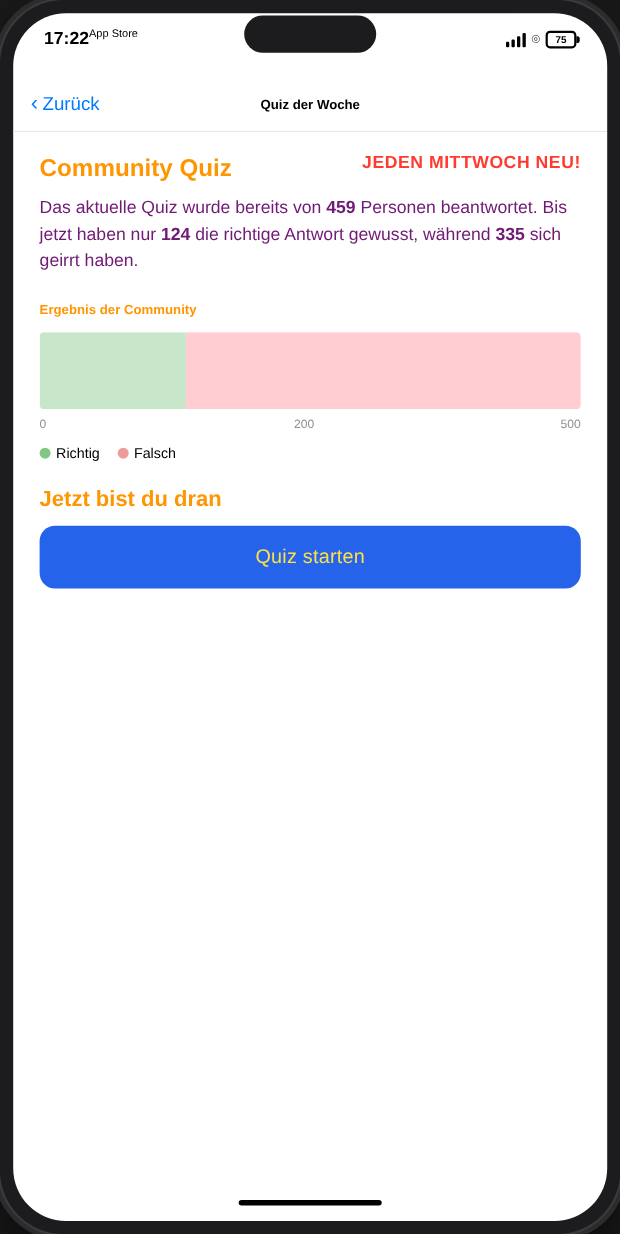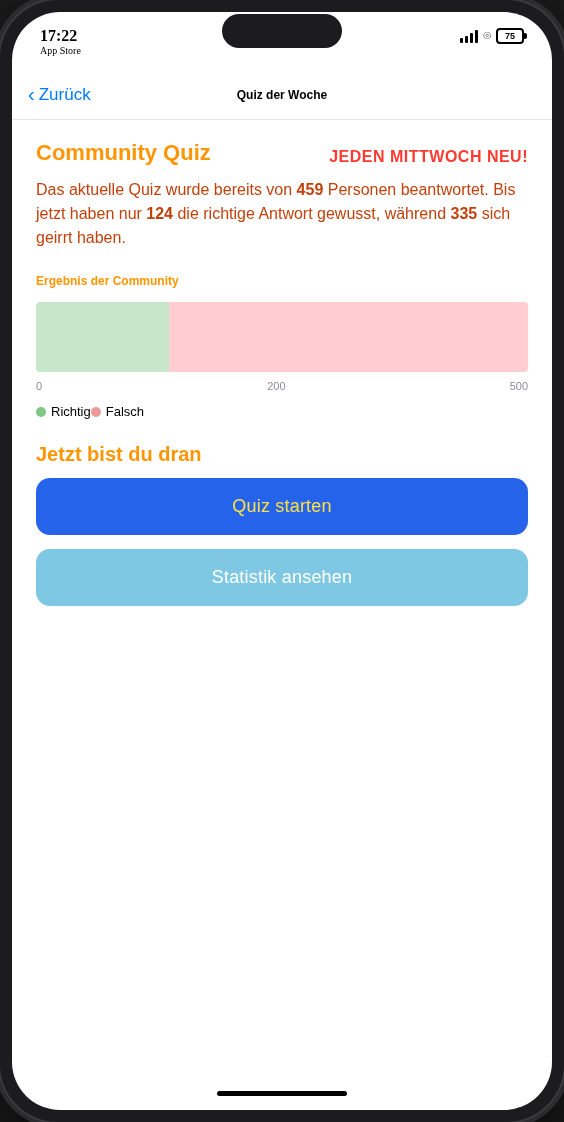--- a/index.html
+++ b/index.html
@@ -92,22 +92,21 @@
       line-height: 1.2;
     }
 
     .status-subtitle {
       font-size: 10px;
       color: #000;
     }
 
     .status-left {
       display: flex;
-      flex-direction: column;
-      font-family: Liberation Serif, serif;
+      flex-direction: row;
     }
 
     .status-right {
       display: flex;
       align-items: center;
       gap: 5px;
       padding-top: 2px;
     }
 
     .signal-bars {
@@ -189,41 +188,41 @@
     .content {
       flex: 1;
       overflow-y: auto;
       padding: 20px 24px;
       scrollbar-width: none;
     }
     .content::-webkit-scrollbar { display: none; }
 
     .section-header {
       display: flex;
-      align-items: flex-end;
+      align-items: flex-start;
       justify-content: space-between;
       margin-bottom: 12px;
     }
 
     .community-title {
       font-size: 22px;
       font-weight: 700;
       color: #ff9500;
     }
 
     .badge-new {
       font-size: 16px;
       font-weight: 800;
       color: #ff3b30;
       letter-spacing: 0.5px;
     }
 
     .description-text {
       font-size: 16px;
-      color: #c2410c;
+      color: #701a75;
       line-height: 1.5;
       margin-bottom: 24px;
     }
 
     .description-text strong {
       font-weight: 700;
     }
 
     .section-title {
       font-size: 12px;
@@ -263,20 +262,21 @@
     }
 
     .axis-label {
       font-size: 11px;
       color: #8e8e93;
       position: absolute;
     }
 
     .chart-legend {
       display: flex;
+      gap: 16px;
       margin-bottom: 24px;
     }
 
     .legend-item {
       display: flex;
       align-items: center;
       gap: 5px;
       font-size: 13px;
       color: #000;
     }
@@ -426,21 +426,20 @@
             <div class="legend-dot legend-dot-incorrect"></div>
             <span>Falsch</span>
           </div>
         </div>
       </div>
 
       <div class="challenge-title">Jetzt bist du dran</div>
 
       <div class="buttons-section">
         <button class="btn-primary">Quiz starten</button>
-        <button class="btn-secondary">Statistik ansehen</button>
       </div>
 
     </div>
 
     <div class="home-indicator">
       <div class="home-bar"></div>
     </div>
 
   </div>
 </div>

